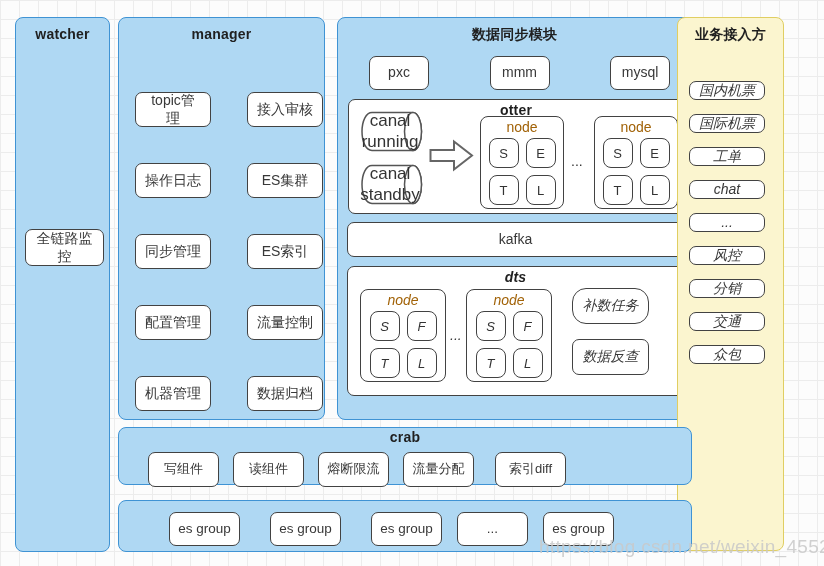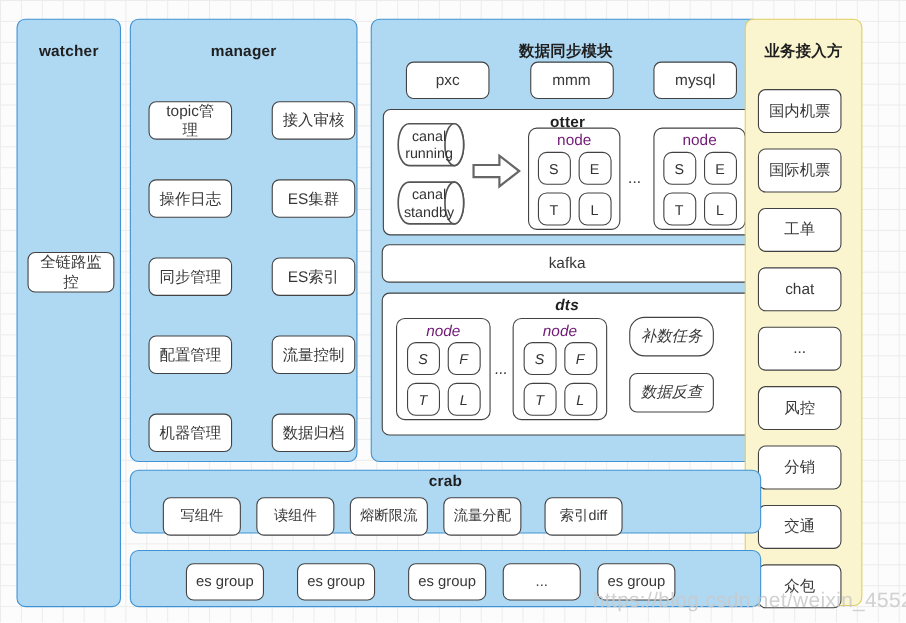--- a/index.html
+++ b/index.html
@@ -8,47 +8,47 @@
     position:relative; width:824px; height:566px; overflow:hidden;
     background-color:#fcfcfc;
     background-image:
       linear-gradient(#ececec 1px, transparent 1px),
       linear-gradient(90deg,#ececec 1px, transparent 1px);
     background-size:19px 19px;
   }
   .panel { position:absolute; border-radius:8px; box-sizing:border-box; }
   .panel.blue  { background:#AFD8F3; border:1.5px solid #3F93D4; }
   .panel.yellow{ background:#FBF5CF; border:1.5px solid #E0CE62; }
-  .panel-title { text-align:center; font-weight:bold; font-size:14px; color:#1f1f1f; padding-top:20px; letter-spacing:.2px; }
+  .panel-title { text-align:center; font-weight:bold; font-size:14px; color:#1f1f1f; padding-top:8px; letter-spacing:.2px; }
   .wbox {
     background:#fff; border:1.5px solid #424242; border-radius:7px;
     display:flex; align-items:center; justify-content:center;
     font-size:14px; color:#383838; text-align:center;
     white-space:pre-line; line-height:1.25; box-sizing:border-box;
   }
   .wsection { position:absolute; background:#fff; border:1.5px solid #424242; border-radius:7px; box-sizing:border-box; }
   .wsection .panel-title { padding-top:2px; }
   .mgr-grid { position:absolute; left:16px; top:74px; display:grid;
     grid-template-columns:76px 76px; column-gap:25px; row-gap:15px; grid-auto-rows:35px;gap:36px; }
   .dbrow { position:absolute; left:31px; right:21px; top:38px; display:flex; justify-content:space-between; }
-  .dbrow .wbox { width:76px; height:34px; }
+  .dbrow .wbox { width:60px; height:34px; }
   .node-box { position:absolute; background:#fff; border:1.5px solid #424242; border-radius:8px; box-sizing:border-box; }
-  .node-title { text-align:center; font-size:14px; color:#701a75; padding-top:2px; }
+  .node-title { text-align:center; font-size:14px; color:#a16207; padding-top:2px; }
   .cell-grid { display:grid; grid-template-columns:30px 30px; column-gap:7px; row-gap:7px; justify-content:center; margin-top:3px; }
   .cell { width:30px; height:30px; border:1.5px solid #424242; border-radius:8px;
     display:flex; align-items:center; justify-content:center; font-size:13px; color:#333;
     background:#fff; box-sizing:border-box; }
   .dots { position:absolute; font-size:14px; color:#333; }
   .cyl { position:absolute; width:66px; height:41px; }
   .cyl svg { position:absolute; left:0; top:0; }
   .cyl-label { position:absolute; left:2px; top:0; width:56px; height:41px;
     display:flex; align-items:center; justify-content:center;
-    font-size:13px; color:#333; text-align:center; white-space:pre-line; line-height:1.2; }
+    font-size:17px; color:#333; text-align:center; white-space:pre-line; line-height:1.2; }
   .biz-col { position:absolute; left:11px; top:63px; display:flex; flex-direction:column; gap:14px; }
-  .biz-col .wbox { width:76px; height:40px; }
+  .biz-col .wbox { width:76px; height:19px;font-style:italic; }
   .crab-row { position:absolute; left:29px; top:24px; display:flex; gap:14px; }
   .crab-row .wbox { width:71px; height:35px; font-size:13px; }
   .crab-row .wbox.sp { margin-left:7px; }
   .es-row { position:absolute; left:50px; top:11px; display:flex; gap:15px; }
   .es-row .wbox { width:71px; height:34px; font-size:13.5px; }
   .es-row .wbox.sp { margin-left:15px; }
   .watermark { position:absolute; left:539px; top:536px; font-size:19px; color:#c9c9c9;
     opacity:.85; z-index:20; white-space:nowrap; letter-spacing:.3px; }
 </style>
 </head>

